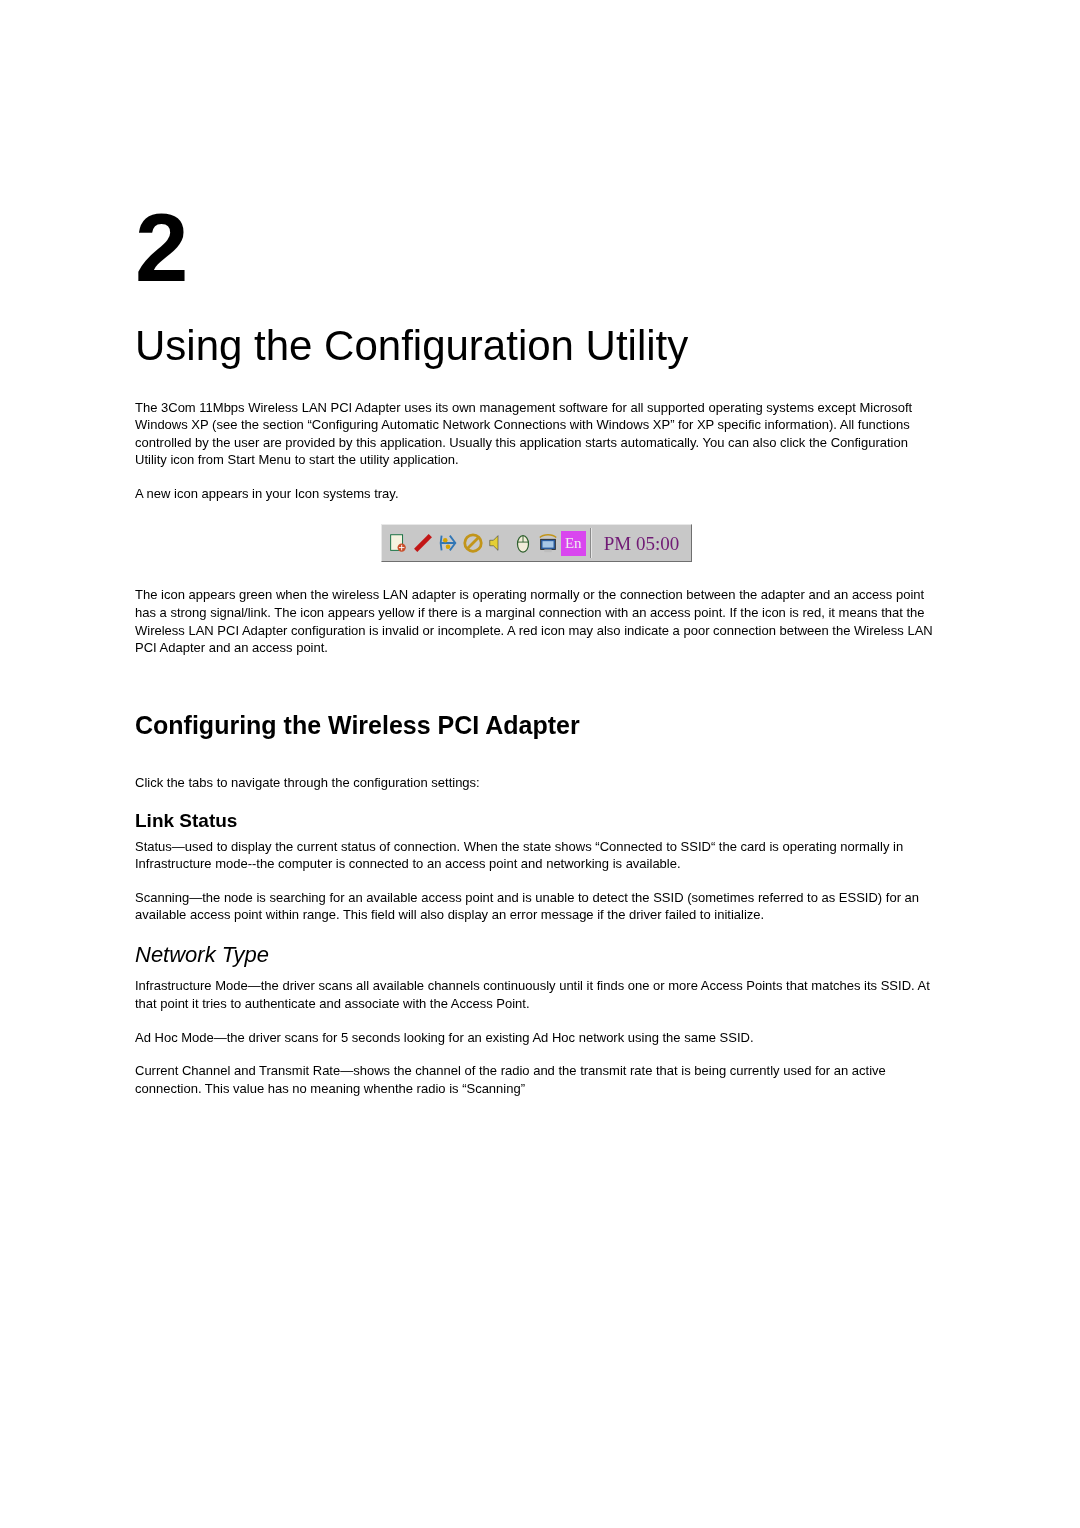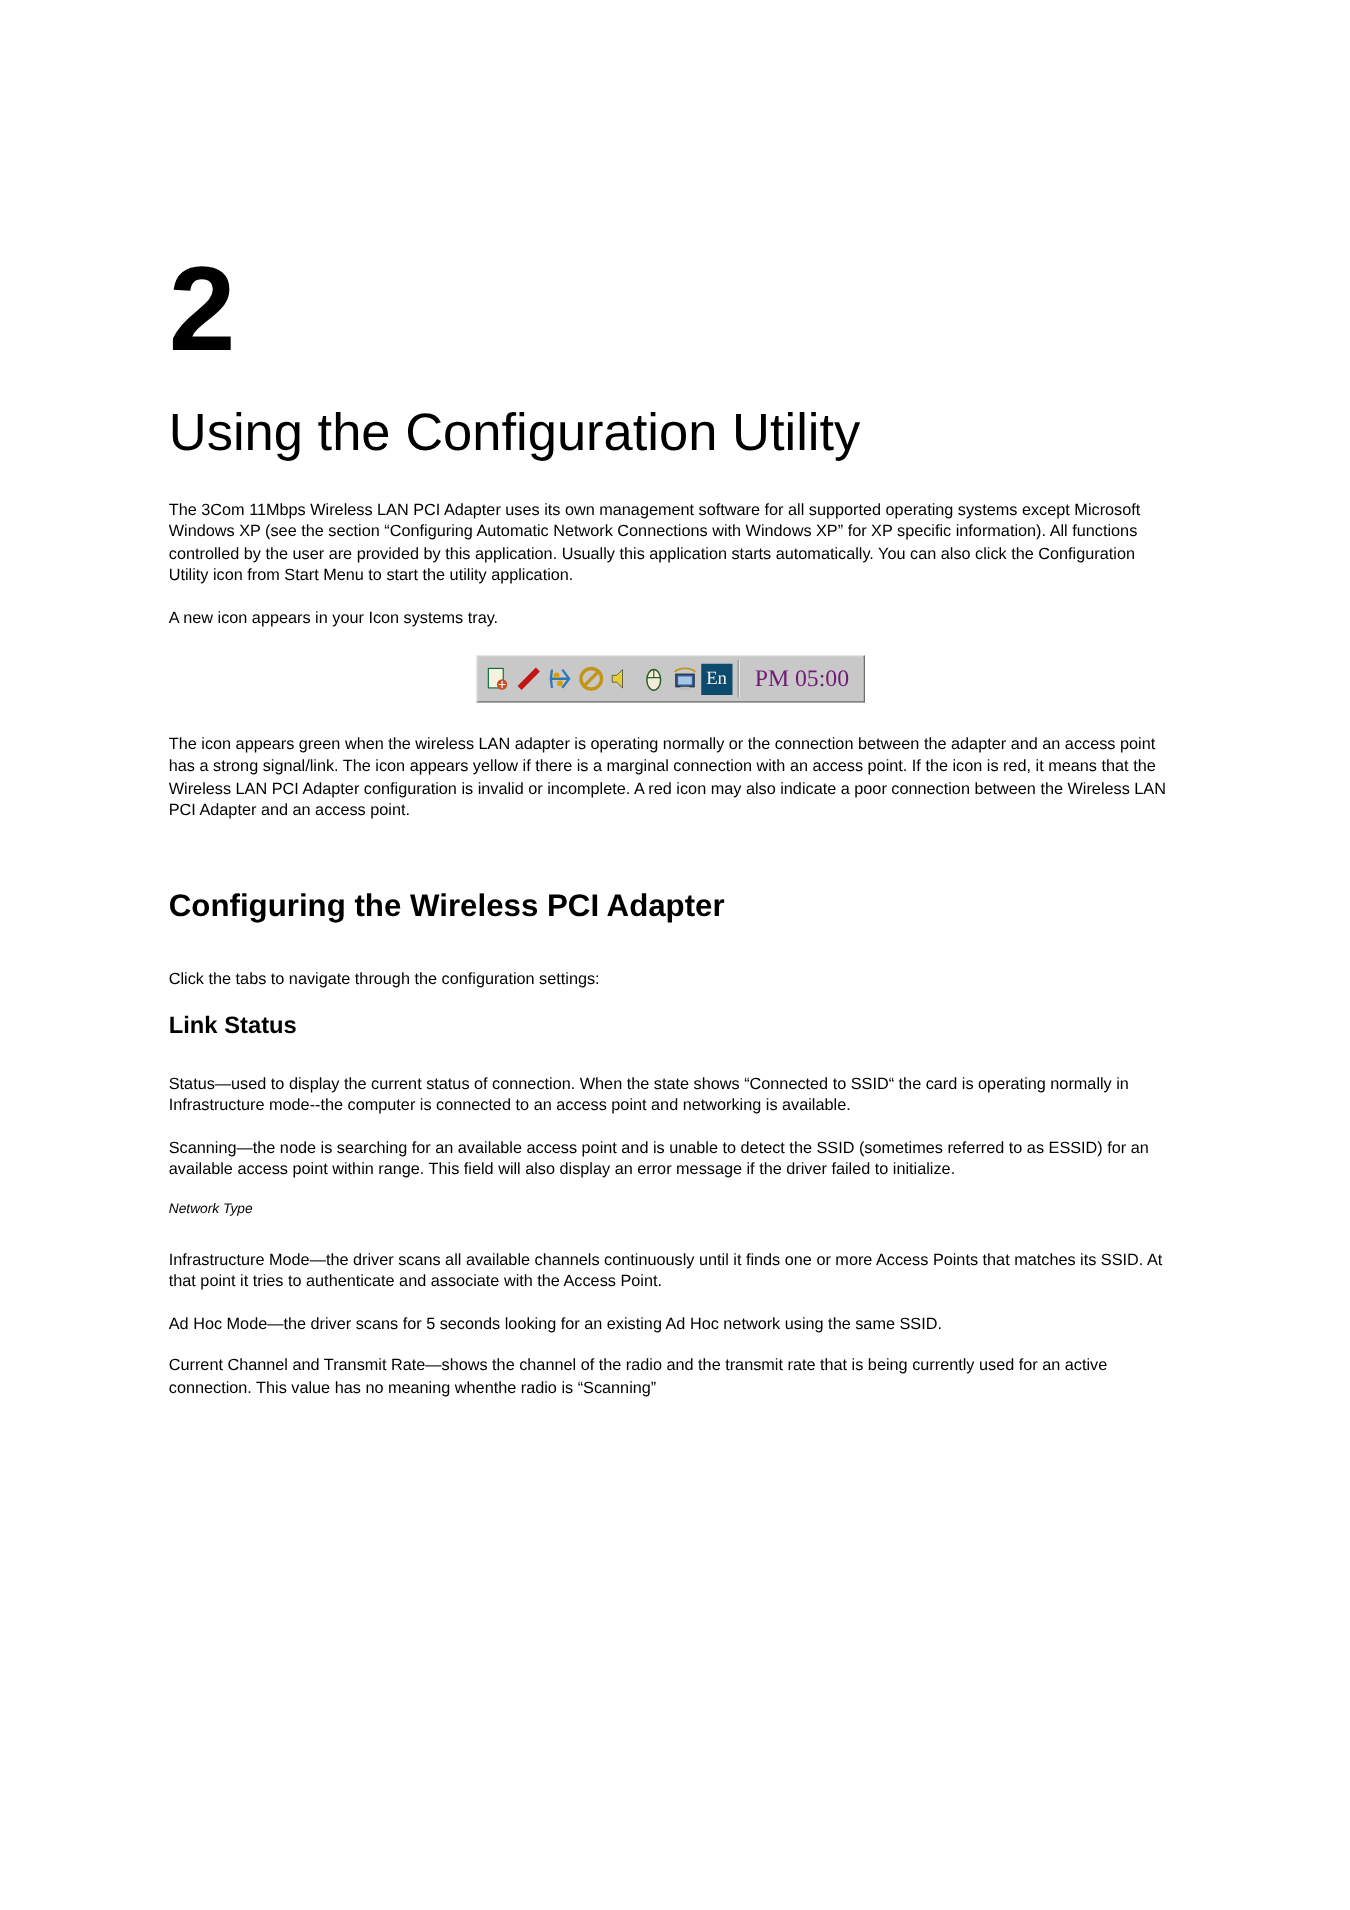--- a/index.html
+++ b/index.html
@@ -65,45 +65,45 @@
     }
     .tray-time {
       font-family: "Times New Roman", serif;
       font-size: 19px;
       color: #701a75;
       padding: 0 10px 0 10px;
     }
     .tray-en {
       width: 25px;
       height: 25px;
-      background: #0c4a6e;
+      background: #d946ef;
       color: #efefef;
       font-family: "Times New Roman", serif;
       font-size: 15px;
       font-weight: normal;
       display: flex;
       align-items: center;
       justify-content: center;
     }
     .section-head {
       font-size: 25px;
       font-weight: 700;
       margin-top: 52px;
       margin-bottom: 32px;
     }
     .sub-head {
       font-size: 19px;
       font-weight: 700;
       margin-top: 14px;
-      margin-bottom: 24px;
+      margin-bottom: 4px;
     }
     .italic-head {
       font-style: italic;
-      font-size: 11px;
-      margin: 10px 0 24px 0;
+      font-size: 22px;
+      margin: 10px 0 8px 0;
     }
   </style>
 </head>
 <body>
 
 <div class="chapter-num">2</div>
 <div class="chapter-title">Using the Configuration Utility</div>
 
 <p class="body-p">The 3Com 11Mbps Wireless LAN PCI Adapter uses its own management software for all supported operating systems except Microsoft Windows XP (see the section “Configuring Automatic Network Connections with Windows XP” for XP specific information). All functions controlled by the user are provided by this application. Usually this application starts automatically. You can also click the Configuration Utility icon from Start Menu to start the utility application.</p>
 <p class="body-p">A new icon appears in your Icon systems tray.</p>

